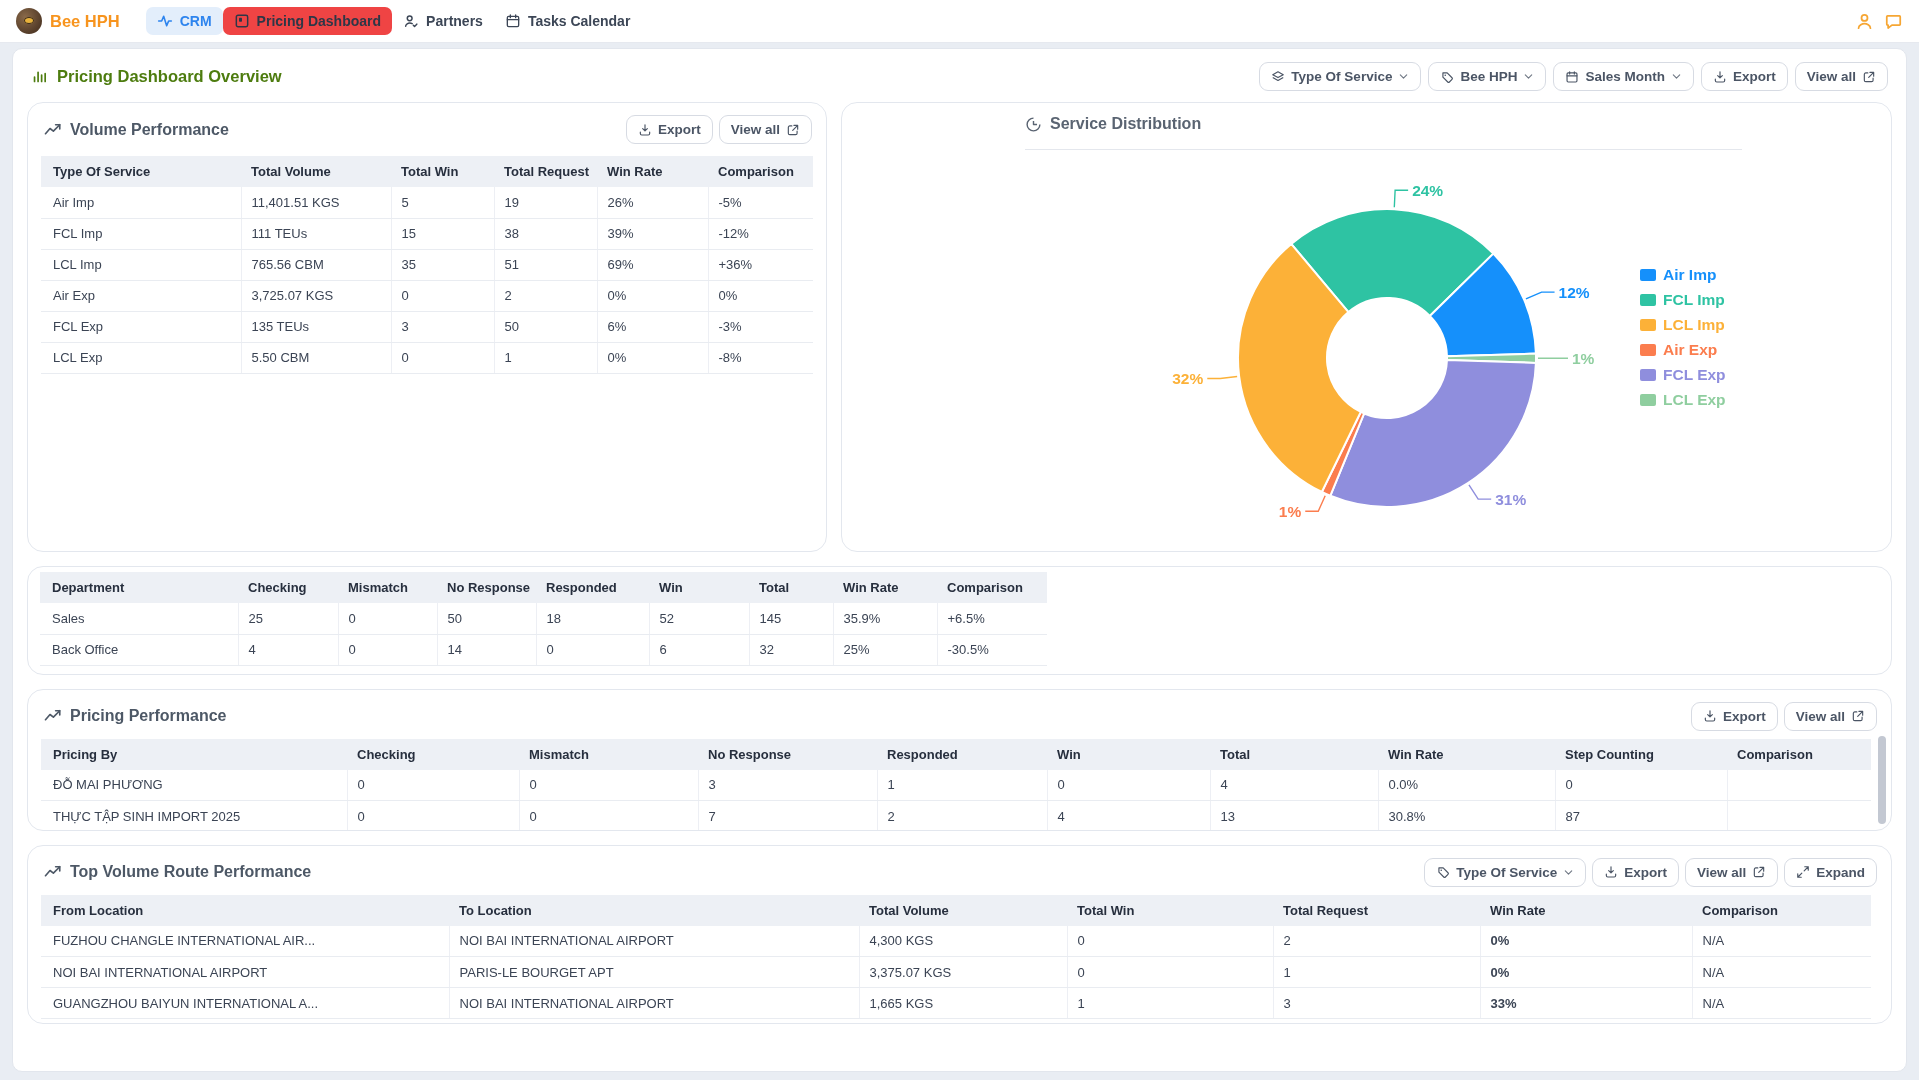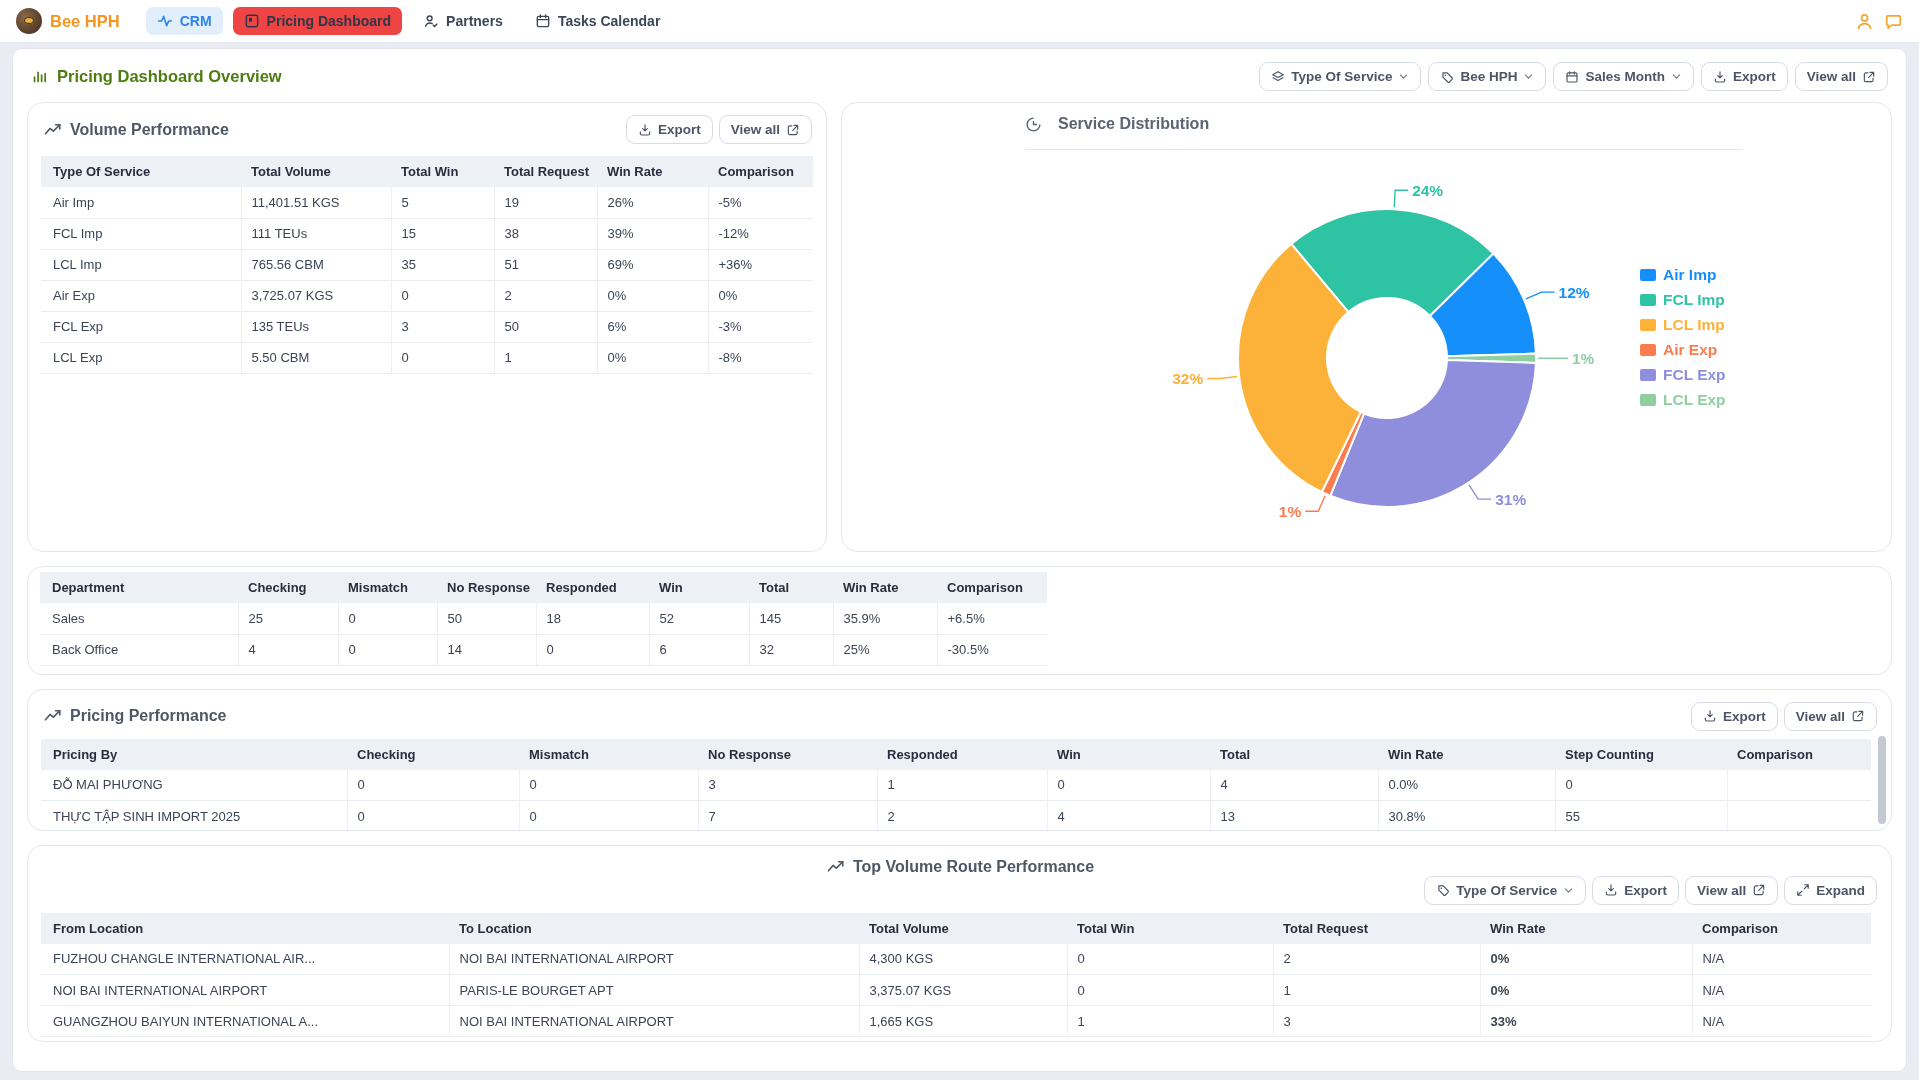--- a/index.html
+++ b/index.html
@@ -9,21 +9,21 @@
   
   .navbar { height:43px; background:#fff; display:flex; align-items:center;
             padding:0 16px; border-bottom:1px solid #e6e9ef; }
   .brand { display:flex; align-items:center; gap:8px; margin-right:26px; }
   .brand-logo { width:26px; height:26px; border-radius:50%;
                 background:radial-gradient(circle at 35% 35%, #8a6a4a, #533b28 70%);
                 position:relative; overflow:hidden; }
   .brand-logo:after { content:""; position:absolute; left:8px; top:9px; width:10px; height:7px;
                 border-radius:50%; background:#e8b23c; box-shadow:0 0 0 1px #3a2a1b inset; }
   .brand-name { color:#f7941e; font-size:16.5px; font-weight:700; }
-  .nav-items { display:flex; align-items:center; gap:10px;justify-content:center; }
+  .nav-items { display:flex; align-items:center; gap:0;justify-content:center; }
   .nav-item { display:inline-flex; align-items:center; gap:7px; padding:6px 11px;
               border-radius:7px; font-size:14px; font-weight:700; color:#3c4656; cursor:pointer; }
   .nav-item svg { width:16px; height:16px; }
   .nav-item.crm { background:#e3eefb; color:#2d84ee; }
   .nav-item.active { background:#ef4444; color:#2e3747; }
   .nav-right { margin-left:auto; display:flex; align-items:center; gap:10px; color:#f6a633; }
   .nav-right svg { width:19px; height:19px; }
 
   
   .main-card { margin:5px 12px 0 12px; height:1024px; background:#fff;
@@ -44,21 +44,21 @@
   .row1 { display:flex; gap:14px; padding:0 14px; }
   .panel { background:#fff; border:1px solid #e3e7ee; border-radius:16px; position:relative; }
   .panel-head { display:flex; align-items:center; padding:12px 14px 10px 16px; }
   .panel-title { display:flex; align-items:center; gap:8px; color:#4d5866;
                  font-size:16px; font-weight:700; }
   .panel-title svg { width:18px; height:18px; }
   .panel-actions { margin-left:auto; display:flex; gap:6px; }
 
   .vol-panel { width:800px; height:450px; }
   .svc-panel { flex:1; height:450px; overflow:hidden; }
-  .svc-head { position:absolute; left:183px; top:12px; display:flex; align-items:center; gap:16px;
+  .svc-head { position:absolute; left:183px; top:12px; display:flex; align-items:center; gap:8px;
               color:#5a6472; font-size:16px; font-weight:700; }
   .svc-head svg { width:17px; height:17px; }
   .svc-divider { position:absolute; left:183px; top:46px; width:717px; height:1px; background:#e4e7ed; }
 
   
   table { border-collapse:collapse; table-layout:fixed; font-size:13px; }
   th { background:#edf0f5; text-align:left; font-weight:700; color:#272f3e;
        padding:8px 10px; height:31px; white-space:nowrap; overflow:hidden; }
   td { border-bottom:1px solid #e9ecf1; border-right:1px solid #edeff4;
        padding:7px 10px; height:31px; color:#3b4454; white-space:nowrap; overflow:hidden; }
@@ -513,31 +513,31 @@
             </tr>
             <tr>
               <td>THỰC TẬP SINH IMPORT 2025</td>
               <td>0</td>
               <td>0</td>
               <td>7</td>
               <td>2</td>
               <td>4</td>
               <td>13</td>
               <td>30.8%</td>
-              <td>55</td>
+              <td>87</td>
               <td></td>
             </tr>
           </tbody>
         </table>
     </div>
     <div class="scrollbar-v"></div>
   </div>
 
   <div class="panel routes-panel">
-    <div class="panel-head" style="padding-bottom:8px;flex-direction:column;">
+    <div class="panel-head" style="padding-bottom:8px;">
       <div class="panel-title">
         <svg viewBox="0 0 24 24">
             <use href="#i-trend"></use>
           </svg>
         <span>Top Volume Route Performance</span>
       </div>
       <div class="panel-actions">
         <span class="pill">
           <svg viewBox="0 0 24 24">
               <use href="#i-tag"></use>

